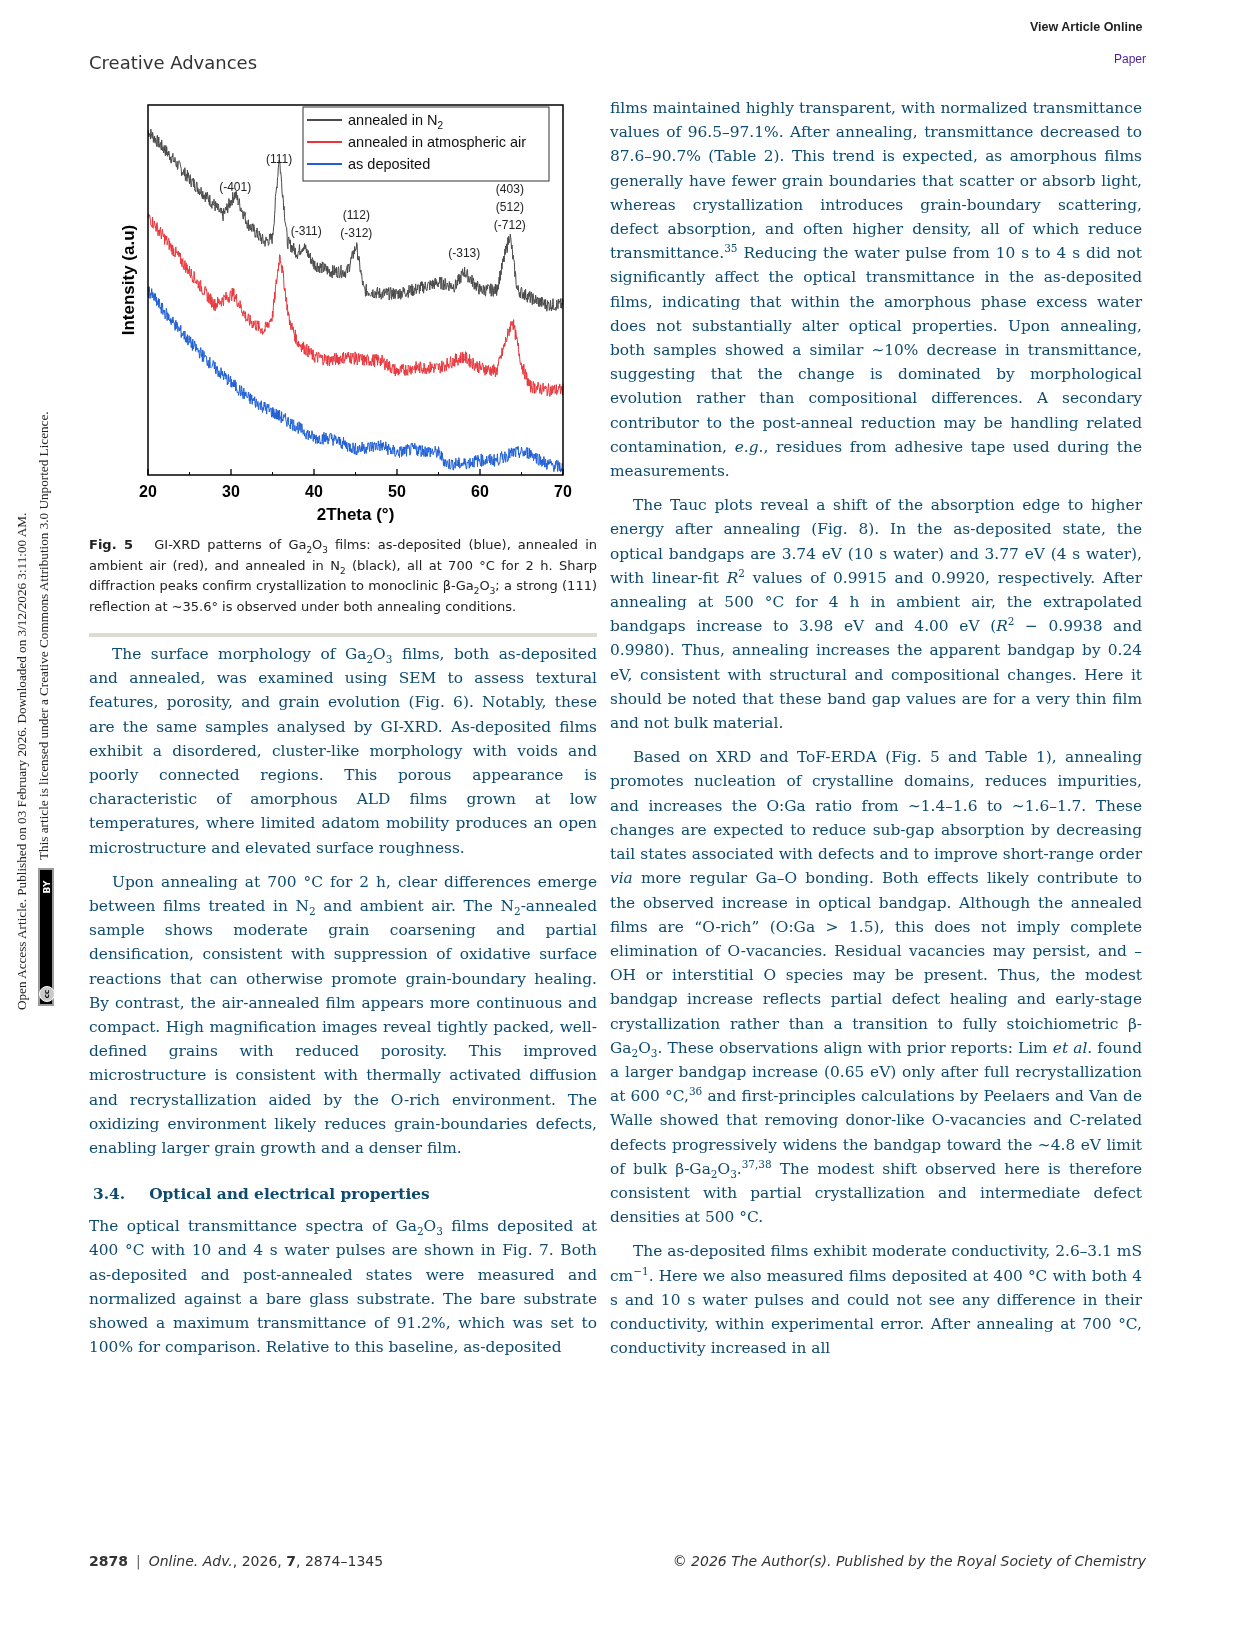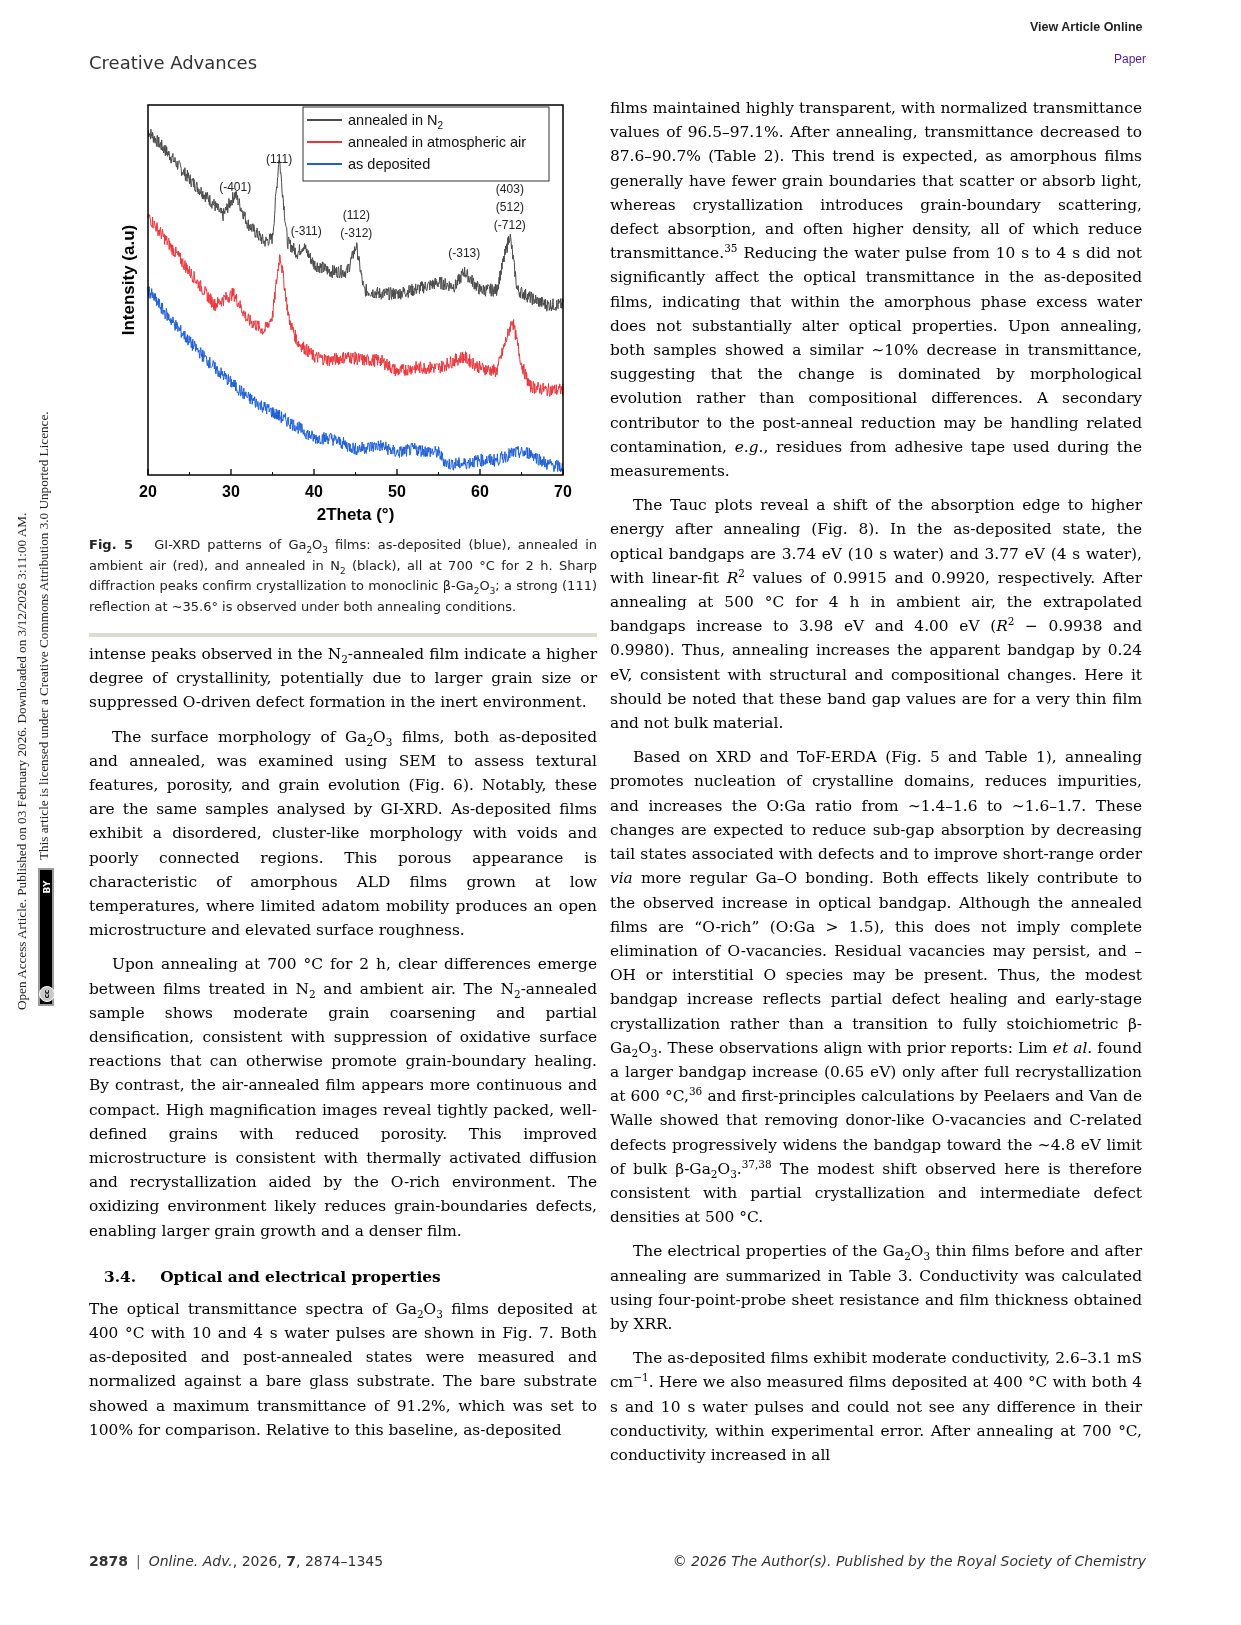--- a/index.html
+++ b/index.html
@@ -19,27 +19,27 @@
   #cc-badge .by { position:absolute; left:1px; top:12px; color:#fff; font-size:9px; font-family:"DejaVu Sans",sans-serif; transform:rotate(-90deg); transform-origin:center; font-weight:bold; }
   #cc-badge .cc { position:absolute; left:-1px; bottom:2px; width:14px; height:14px; border-radius:50%; background:#c8c8c8; border:1px solid #fff; font-size:7px; line-height:14px; text-align:center; color:#000; font-weight:bold; font-family:"DejaVu Sans",sans-serif; transform:rotate(-90deg); }
 
   
   #figure { left:110px; top:95px; width:470px; height:430px; }
   #fig-caption { left:89px; top:535px; width:508px; font-family:"DejaVu Sans", sans-serif; font-size:13px; line-height:20.5px; color:#222; text-align:justify; }
   #fig-caption b { font-weight:bold; }
   #fig-sep { left:89px; top:633px; width:508px; height:4px; background:#dedbd0; }
 
   
-  .col { position:absolute; font-family:"DejaVu Serif", serif; font-size:15.4px; line-height:24.2px; color:#000000; text-align:justify; }
+  .col { position:absolute; font-family:"DejaVu Serif", serif; font-size:15.4px; line-height:24.2px; color:#0c4a6e; text-align:justify; }
   #col-left { left:89px; top:642px; width:508px; }
   #col-right { left:610px; top:96px; width:532px; }
   .col p { margin:0; text-indent:0; }
   .col p.ind { text-indent:23px; }
   .col p + p { margin-top:10px; }
-  .col h3 { margin:22px 0 8px 15px; font-size:15.4px; font-weight:bold; line-height:24px; }
+  .col h3 { margin:22px 0 8px 4px; font-size:15.4px; font-weight:bold; line-height:24px; }
   .col h3 .num { margin-right:24px; }
   sub, sup { font-size:0.68em; line-height:0; }
   i { font-style:italic; }
 
   
   #footer-left { left:89px; top:1553px; font-family:"DejaVu Sans", sans-serif; font-size:14px; color:#333; }
   #footer-left .pg { font-weight:bold; }
   #footer-left .sep { margin:0 8px; color:#666; }
   #footer-right { right:95px; top:1553px; font-family:"DejaVu Sans", sans-serif; font-size:14px; color:#333;font-style:italic; }
 </style>
@@ -100,29 +100,27 @@
       <text x="238" y="52" font-size="14.5" font-family="Liberation Sans, sans-serif" fill="#111">annealed in atmospheric air</text>
       <line x1="197" x2="232" y1="69" y2="69" stroke="#1f5fd6" stroke-width="2"></line>
       <text x="238" y="74" font-size="14.5" font-family="Liberation Sans, sans-serif" fill="#111">as deposited</text>
     </svg>
 </div>
 
 <div class="abs" id="fig-caption"><b>Fig. 5</b>&nbsp;&nbsp;&nbsp;<span>GI-XRD patterns of Ga<sub>2</sub>O<sub>3</sub> films: as-deposited (blue), annealed in ambient air (red), and annealed in N<sub>2</sub> (black), all at 700 °C for 2 h. Sharp diffraction peaks confirm crystallization to monoclinic β-Ga<sub>2</sub>O<sub>3</sub>; a strong (111) reflection at ∼35.6° is observed under both annealing conditions.</span></div>
 <div class="abs" id="fig-sep"></div>
 
 <div class="col" id="col-left">
-  <p>intense peaks observed in the N<sub>2</sub>-annealed film indicate a higher degree of crystallinity, potentially due to larger grain size or suppressed O-driven defect formation in the inert environment.</p>
   <p class="ind">The surface morphology of Ga<sub>2</sub>O<sub>3</sub> films, both as-deposited and annealed, was examined using SEM to assess textural features, porosity, and grain evolution (Fig. 6). Notably, these are the same samples analysed by GI-XRD. As-deposited films exhibit a disordered, cluster-like morphology with voids and poorly connected regions. This porous appearance is characteristic of amorphous ALD films grown at low temperatures, where limited adatom mobility produces an open microstructure and elevated surface roughness.</p>
   <p class="ind">Upon annealing at 700 °C for 2 h, clear differences emerge between films treated in N<sub>2</sub> and ambient air. The N<sub>2</sub>-annealed sample shows moderate grain coarsening and partial densification, consistent with suppression of oxidative surface reactions that can otherwise promote grain-boundary healing. By contrast, the air-annealed film appears more continuous and compact. High magnification images reveal tightly packed, well-defined grains with reduced porosity. This improved microstructure is consistent with thermally activated diffusion and recrystallization aided by the O-rich environment. The oxidizing environment likely reduces grain-boundaries defects, enabling larger grain growth and a denser film.</p>
   <h3><span class="num">3.4.</span><span>Optical and electrical properties</span></h3>
   <p>The optical transmittance spectra of Ga<sub>2</sub>O<sub>3</sub> films deposited at 400 °C with 10 and 4 s water pulses are shown in Fig. 7. Both as-deposited and post-annealed states were measured and normalized against a bare glass substrate. The bare substrate showed a maximum transmittance of 91.2%, which was set to 100% for comparison. Relative to this baseline, as-deposited</p>
 </div>
 
 <div class="col" id="col-right">
   <p>films maintained highly transparent, with normalized transmittance values of 96.5–97.1%. After annealing, transmittance decreased to 87.6–90.7% (Table 2). This trend is expected, as amorphous films generally have fewer grain boundaries that scatter or absorb light, whereas crystallization introduces grain-boundary scattering, defect absorption, and often higher density, all of which reduce transmittance.<sup>35</sup> Reducing the water pulse from 10 s to 4 s did not significantly affect the optical transmittance in the as-deposited films, indicating that within the amorphous phase excess water does not substantially alter optical properties. Upon annealing, both samples showed a similar ∼10% decrease in transmittance, suggesting that the change is dominated by morphological evolution rather than compositional differences. A secondary contributor to the post-anneal reduction may be handling related contamination, <i>e.g.</i>, residues from adhesive tape used during the measurements.</p>
   <p class="ind">The Tauc plots reveal a shift of the absorption edge to higher energy after annealing (Fig. 8). In the as-deposited state, the optical bandgaps are 3.74 eV (10 s water) and 3.77 eV (4 s water), with linear-fit <i>R</i><sup>2</sup> values of 0.9915 and 0.9920, respectively. After annealing at 500 °C for 4 h in ambient air, the extrapolated bandgaps increase to 3.98 eV and 4.00 eV (<i>R</i><sup>2</sup> − 0.9938 and 0.9980). Thus, annealing increases the apparent bandgap by 0.24 eV, consistent with structural and compositional changes. Here it should be noted that these band gap values are for a very thin film and not bulk material.</p>
   <p class="ind">Based on XRD and ToF-ERDA (Fig. 5 and Table 1), annealing promotes nucleation of crystalline domains, reduces impurities, and increases the O:Ga ratio from ∼1.4–1.6 to ∼1.6–1.7. These changes are expected to reduce sub-gap absorption by decreasing tail states associated with defects and to improve short-range order <i>via</i> more regular Ga–O bonding. Both effects likely contribute to the observed increase in optical bandgap. Although the annealed films are “O-rich” (O:Ga &gt; 1.5), this does not imply complete elimination of O-vacancies. Residual vacancies may persist, and –OH or interstitial O species may be present. Thus, the modest bandgap increase reflects partial defect healing and early-stage crystallization rather than a transition to fully stoichiometric β-Ga<sub>2</sub>O<sub>3</sub>. These observations align with prior reports: Lim <i>et al.</i> found a larger bandgap increase (0.65 eV) only after full recrystallization at 600 °C,<sup>36</sup> and first-principles calculations by Peelaers and Van de Walle showed that removing donor-like O-vacancies and C-related defects progressively widens the bandgap toward the ∼4.8 eV limit of bulk β-Ga<sub>2</sub>O<sub>3</sub>.<sup>37,38</sup> The modest shift observed here is therefore consistent with partial crystallization and intermediate defect densities at 500 °C.</p>
-  <p class="ind">The electrical properties of the Ga<sub>2</sub>O<sub>3</sub> thin films before and after annealing are summarized in Table 3. Conductivity was calculated using four-point-probe sheet resistance and film thickness obtained by XRR.</p>
   <p class="ind">The as-deposited films exhibit moderate conductivity, 2.6–3.1 mS cm<sup>−1</sup>. Here we also measured films deposited at 400 °C with both 4 s and 10 s water pulses and could not see any difference in their conductivity, within experimental error. After annealing at 700 °C, conductivity increased in all</p>
 </div>
 
 <div class="abs" id="footer-left"><span class="pg">2878</span><span class="sep">|</span><i>Online. Adv.</i><span>, 2026, </span><b>7</b><span>, 2874–1345</span></div>
 <div class="abs" id="footer-right">© 2026 The Author(s). Published by the Royal Society of Chemistry</div>
 
 </body></html>

